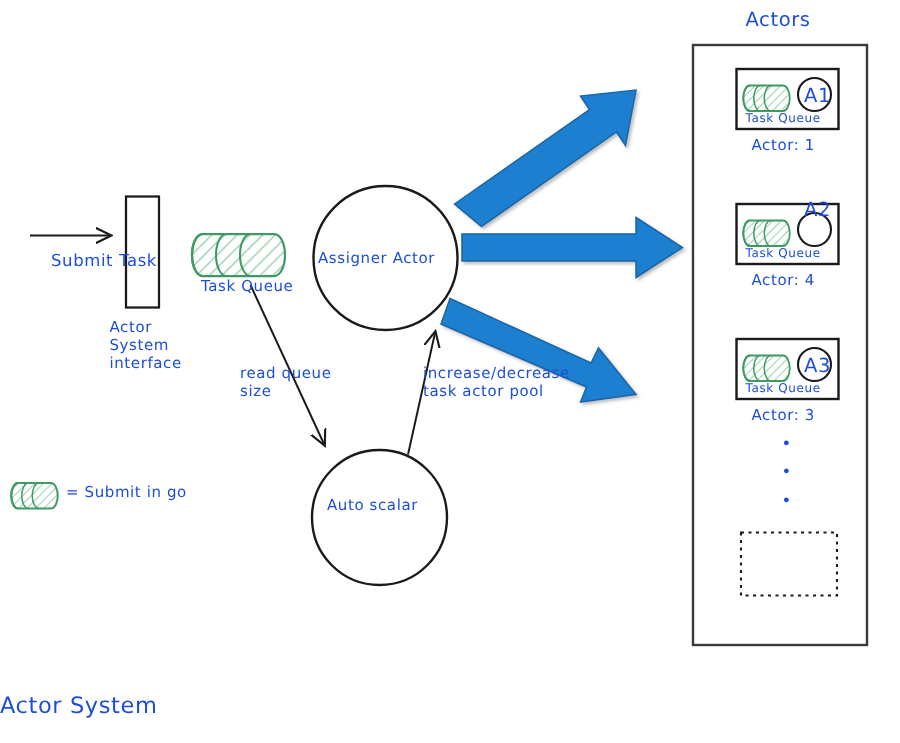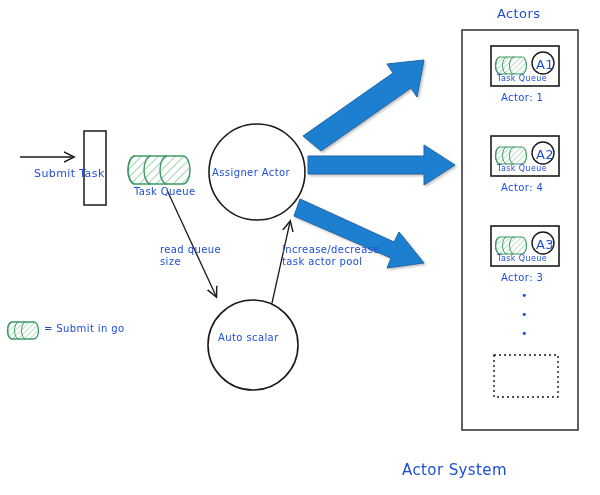--- a/index.html
+++ b/index.html
@@ -131,20 +131,23 @@
     <g>
       <path d="M12,322 L34,322 A4.5,8.5 0 0 1 34,339 L12,339 A4.5,8.5 0 0 1 12,322 Z" fill="url(#hatchsm)" stroke="#3f9a63" stroke-width="1.3"></path>
       <path d="M12,322 A4.5,8.5 0 0 0 12,339" fill="none" stroke="#3f9a63" stroke-width="1.3"></path>
       <path d="M19,322 A4.5,8.5 0 0 0 19,339" fill="none" stroke="#3f9a63" stroke-width="1"></path>
       <path d="M26,322 A4.5,8.5 0 0 0 26,339" fill="none" stroke="#3f9a63" stroke-width="1"></path>
     </g>
   </svg>
 
   <div class="lbl t11" style="left:11px;top:168px;margin-left:23px;">Submit Task</div>
 
+  <div class="lbl t10" style="left:73px;top:213px;white-space:pre-line;">Actor
+System
+interface</div>
 
   <div class="lbl t10" style="left:134px;top:186px;">Task Queue</div>
 
   <div class="lbl t10" style="left:212px;top:167px;">Assigner Actor</div>
 
   <div class="lbl t10" style="left:218px;top:332px;">Auto scalar</div>
 
   <div class="lbl t10" style="left:282px;top:244px;white-space:pre-line;">increase/decrease
 task actor pool</div>
 
@@ -153,26 +156,26 @@
 
   <div class="lbl t10" style="left:44px;top:323px;">= Submit in go</div>
 
   <div class="lbl t13" style="left:497px;top:6px;">Actors</div>
 
   <div class="lbl t8" style="left:497px;top:74px;">Task Queue</div>
   <div class="lbl t9" style="left:536px;top:57px;">A1</div>
   <div class="lbl t10" style="left:501px;top:92px;">Actor: 1</div>
 
   <div class="lbl t8" style="left:497px;top:164px;">Task Queue</div>
-  <div class="lbl t9" style="left:536px;top:147px;">A2</div>
+  <div class="lbl t9" style="left:536px;top:133px;">A2</div>
   <div class="lbl t10" style="left:501px;top:182px;">Actor: 4</div>
 
   <div class="lbl t8" style="left:497px;top:254px;">Task Queue</div>
   <div class="lbl t9" style="left:536px;top:237px;">A3</div>
   <div class="lbl t10" style="left:501px;top:272px;">Actor: 3</div>
 
   <div class="lbl t11" style="left:521px;top:290px;">•</div>
   <div class="lbl t11" style="left:521px;top:309px;">•</div>
   <div class="lbl t11" style="left:521px;top:328px;">•</div>
 
-  <div class="lbl t15" style="left:0;top:462px;width:507px;text-align:right;">Actor System</div>
+  <div class="lbl t15" style="left:0;top:462px;width:507px;text-align:left;">Actor System</div>
 
 </div>
 
 </body></html>

